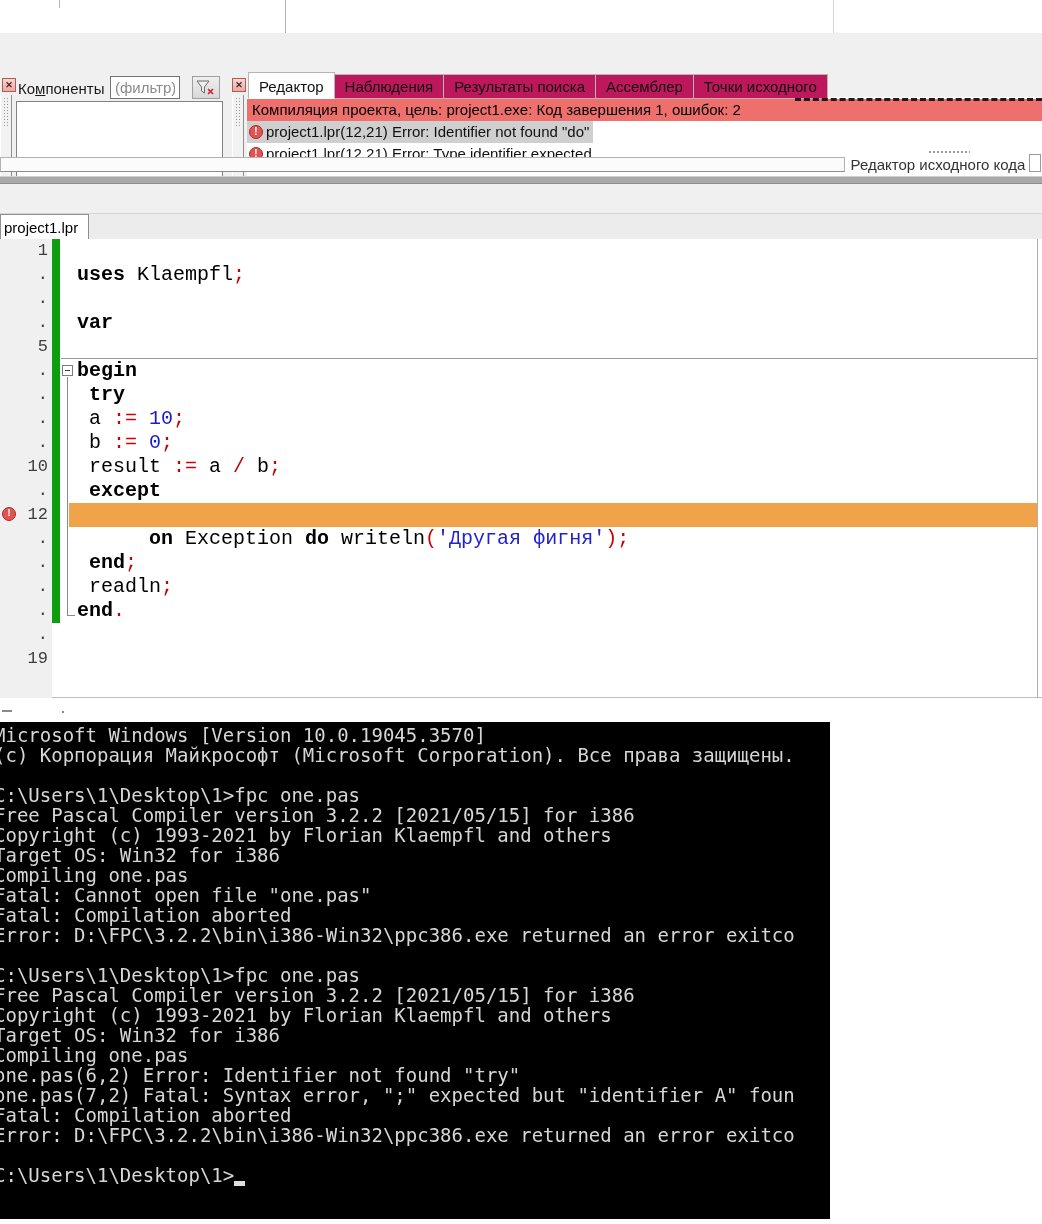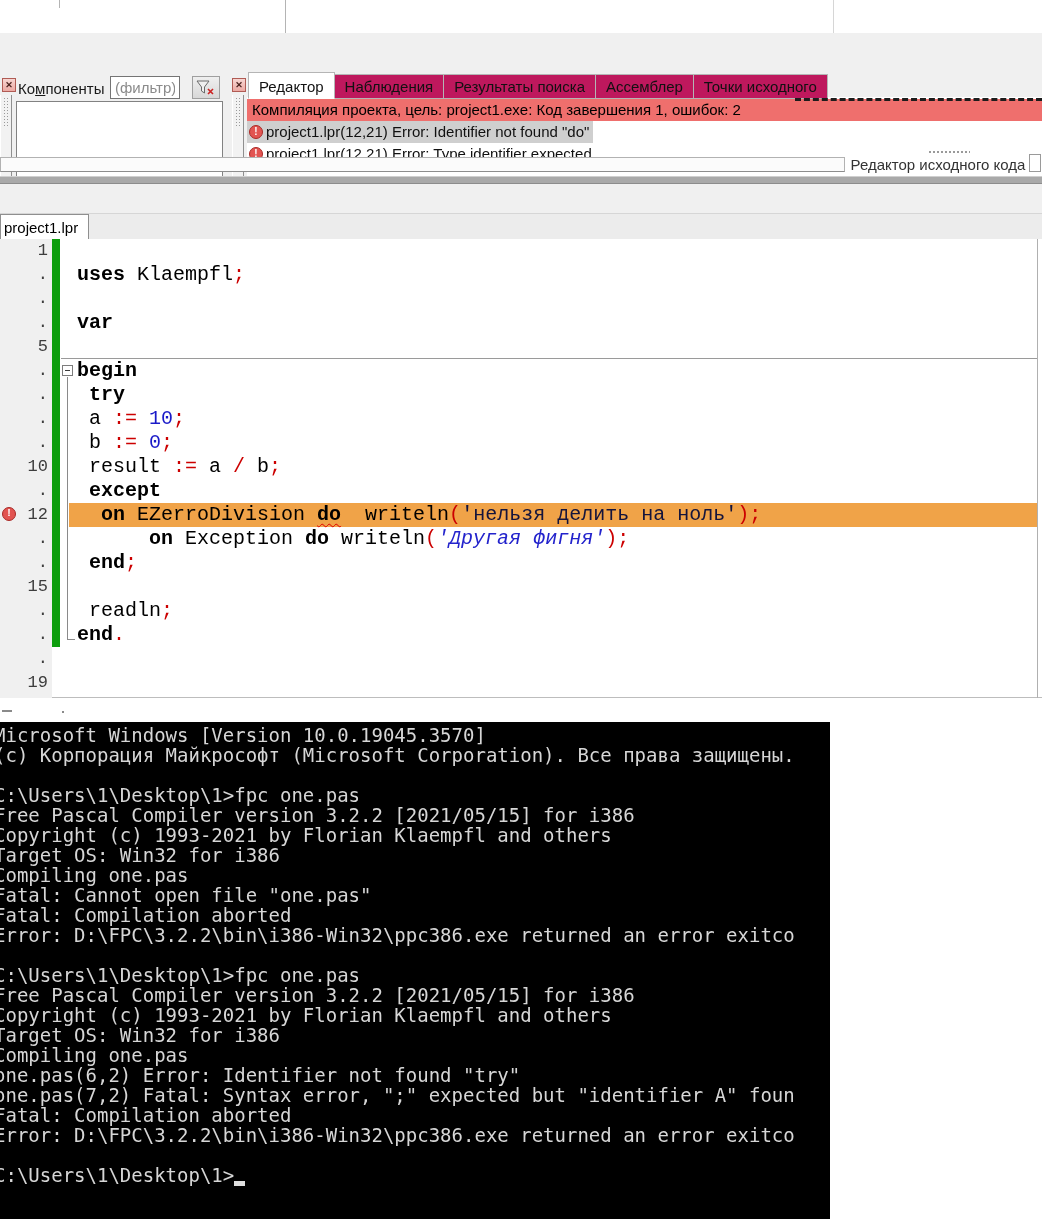--- a/index.html
+++ b/index.html
@@ -270,45 +270,36 @@
         </div>
         <div class="code"><span> </span><span class="k">except</span></div>
       </div>
       <div class="cl">
         <div class="l-err" style="background: rgb(240, 163, 72);"></div>
         <div class="ln">12<span class="erricon gicon">!</span></div>
         <div class="g on" style="background: rgb(13, 158, 13);"></div>
         <div class="fm">
           <span class="fline"></span>
         </div>
-        <div class="code"><span>  </span><span class="k">on</span><span> EZerroDivision </span><span class="k q">do</span><span>  writeln</span><span class="s" style="color: rgb(204, 0, 0);">(</span><span class="d">'нельзя делить на ноль'</span><span class="s" style="color: rgb(204, 0, 0);">)</span><span class="s" style="color: rgb(204, 0, 0);">;</span></div>
-      </div>
-      <div class="cl">
-        <div class="ln">.</div>
-        <div class="g on" style="background: rgb(13, 158, 13);"></div>
-        <div class="fm">
-          <span class="fline"></span>
-        </div>
-        <div class="code"><span>      </span><span class="k">on</span><span> Exception </span><span class="k">do</span><span> writeln</span><span class="s" style="color: rgb(204, 0, 0);">(</span><span class="t" style="color: rgb(35, 35, 204); font-style: italic;">'Другая фигня'</span><span class="s" style="color: rgb(204, 0, 0);">)</span><span class="s" style="color: rgb(204, 0, 0);">;</span></div>
+      </div>
+      <div class="cl">
+        <div class="ln">.</div>
+        <div class="g on" style="background: rgb(13, 158, 13);"></div>
+        <div class="fm">
+          <span class="fline"></span>
+        </div>
+        <div class="code"><span>      </span><span class="k">on</span><span> Exception </span><span class="k">do</span><span> writeln</span><span class="s" style="color: rgb(204, 0, 0);">(</span><span class="t" style="color: rgb(35, 35, 204);">'Другая фигня'</span><span class="s" style="color: rgb(204, 0, 0);">)</span><span class="s" style="color: rgb(204, 0, 0);">;</span></div>
       </div>
       <div class="cl">
         <div class="ln">.</div>
         <div class="g on" style="background: rgb(13, 158, 13);"></div>
         <div class="fm">
           <span class="fline"></span>
         </div>
         <div class="code"><span> </span><span class="k">end</span><span class="s" style="color: rgb(204, 0, 0);">;</span></div>
-      </div>
-      <div class="cl">
-        <div class="ln">15</div>
-        <div class="g on" style="background: rgb(13, 158, 13);"></div>
-        <div class="fm">
-          <span class="fline"></span>
-        </div>
-        <div class="code"></div>
       </div>
       <div class="cl">
         <div class="ln">.</div>
         <div class="g on" style="background: rgb(13, 158, 13);"></div>
         <div class="fm">
           <span class="fline"></span>
         </div>
         <div class="code"><span> readln</span><span class="s" style="color: rgb(204, 0, 0);">;</span></div>
       </div>
       <div class="cl">

